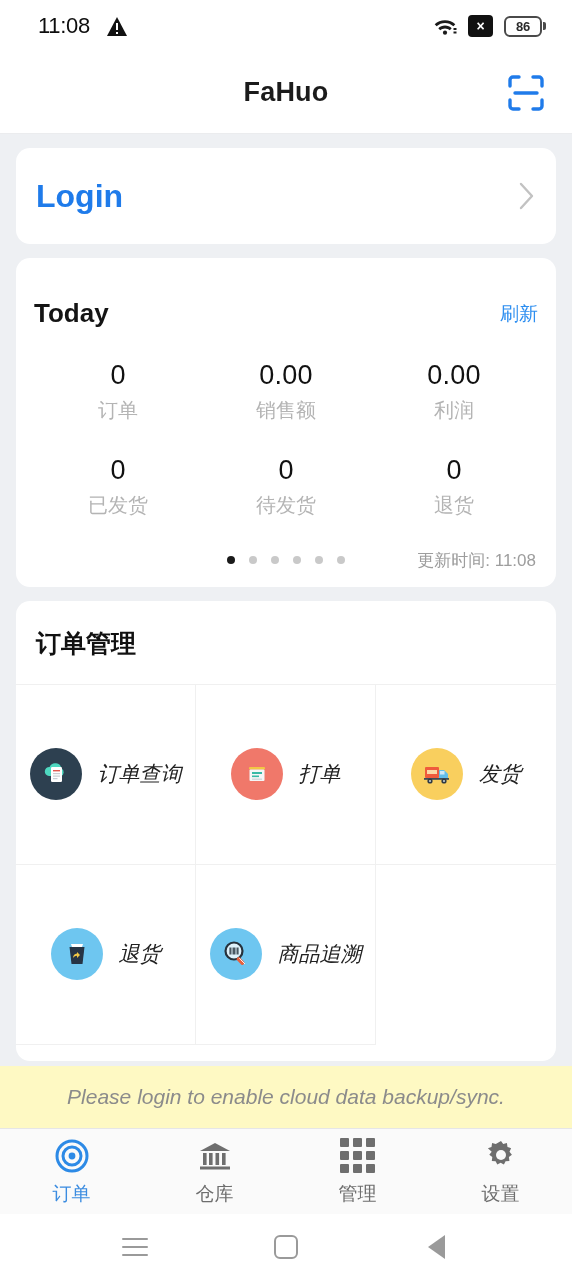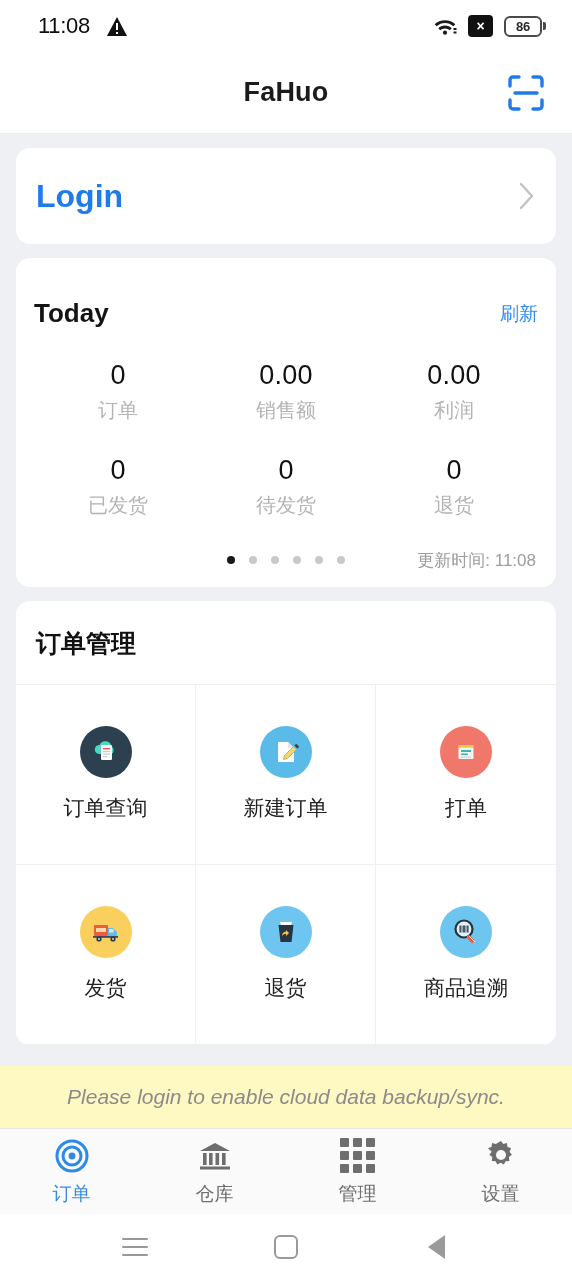--- a/index.html
+++ b/index.html
@@ -60,28 +60,28 @@
   .stat { flex:1; text-align:center; }
   .stat-val { font-size:27px; color:#111; font-weight:400; line-height:1.25; letter-spacing:0.2px; }
   .stat-lbl { font-size:20px; color:#b4b4b4; margin-top:4px; }
   .stats-row.second { margin-top:30px; }
   .today-foot { display:flex; align-items:center; justify-content:center; position:relative; margin-top:26px; height:30px; }
   .dots { display:flex; gap:14px; align-items:center; }
   .dot { width:8px; height:8px; border-radius:50%; background:#c9c9c9; }
   .dot.active { background:#1a1a1a; }
   .updated { position:absolute; right:2px; top:50%; transform:translateY(-50%); font-size:17px; color:#9d9d9d; }
 
-  .section-card { padding-bottom:0; overflow:hidden; }
+  .section-card { padding-bottom:16px; overflow:hidden; }
   .section-title { font-size:25px; font-weight:700; color:#111; padding:26px 20px 24px 20px; }
   .grid { display:grid; grid-template-columns:repeat(3,1fr); border-top:1px solid #f0f0f0; }
   .grid-cell {
-    height:180px; display:flex; flex-direction:column;
+    height:180px; display:flex; 
     align-items:center; justify-content:center; gap:16px;
     border-right:1px solid #f0f0f0; border-bottom:1px solid #f0f0f0;
-    cursor:pointer; background:#fff;
+    cursor:pointer; background:#fff;font-style:italic;
   }
   .grid-cell:nth-child(3n) { border-right:none; }
   .grid-label { font-size:21px; color:#222; }
   .ic { width:52px; height:52px; border-radius:50%; display:flex; align-items:center; justify-content:center; }
 
   
   .notice { flex:0 0 auto; height:62px; display:flex; align-items:center; justify-content:center; background:#fef9c3;font-style:italic; }
   .notice-text { font-size:21px; color:#8b8b8b; }
 
   
@@ -213,31 +213,20 @@
               <rect x="11" y="9" width="11" height="15" rx="1.2" fill="#fff"></rect>
               <rect x="13" y="12" width="7" height="1.4" fill="#e4584e"></rect>
               <rect x="13" y="15" width="7" height="1.2" fill="#c9cdd2"></rect>
               <rect x="13" y="17.5" width="7" height="1.2" fill="#c9cdd2"></rect>
               <rect x="13" y="20" width="4.5" height="1.2" fill="#c9cdd2"></rect>
             </svg>
           </span>
           <span class="grid-label">订单查询</span>
         </div>
 
-        <div class="grid-cell">
-          <span class="ic" style="background:#5bbbe8">
-            <svg width="32" height="32" viewBox="0 0 32 32">
-              <path d="M8 6h10l6 6v14H8z" fill="#fff"></path>
-              <path d="M18 6l6 6h-6z" fill="#dfe6ea"></path>
-              <path d="M23.5 10.5l3 3-9 9-4 1 1-4z" fill="#f5d76e" stroke="#c9a227" stroke-width="0.8" stroke-linejoin="round"></path>
-              <path d="M24.4 9.6l1.8-1.8 3 3-1.8 1.8z" fill="#3c3c4a"></path>
-            </svg>
-          </span>
-          <span class="grid-label">新建订单</span>
-        </div>
 
         <div class="grid-cell">
           <span class="ic" style="background:#f0786a">
             <svg width="32" height="32" viewBox="0 0 32 32">
               <rect x="8" y="9" width="16" height="2.6" rx="1" fill="#f2c744"></rect>
               <rect x="8.5" y="11.5" width="15" height="11.5" rx="1" fill="#f4f6f7"></rect>
               <rect x="11" y="14" width="10" height="2" fill="#36b9a6"></rect>
               <rect x="11" y="17.5" width="7" height="1.6" fill="#36b9a6"></rect>
               <rect x="11" y="20.5" width="10" height="1.4" fill="#cfd8dc"></rect>
             </svg>

